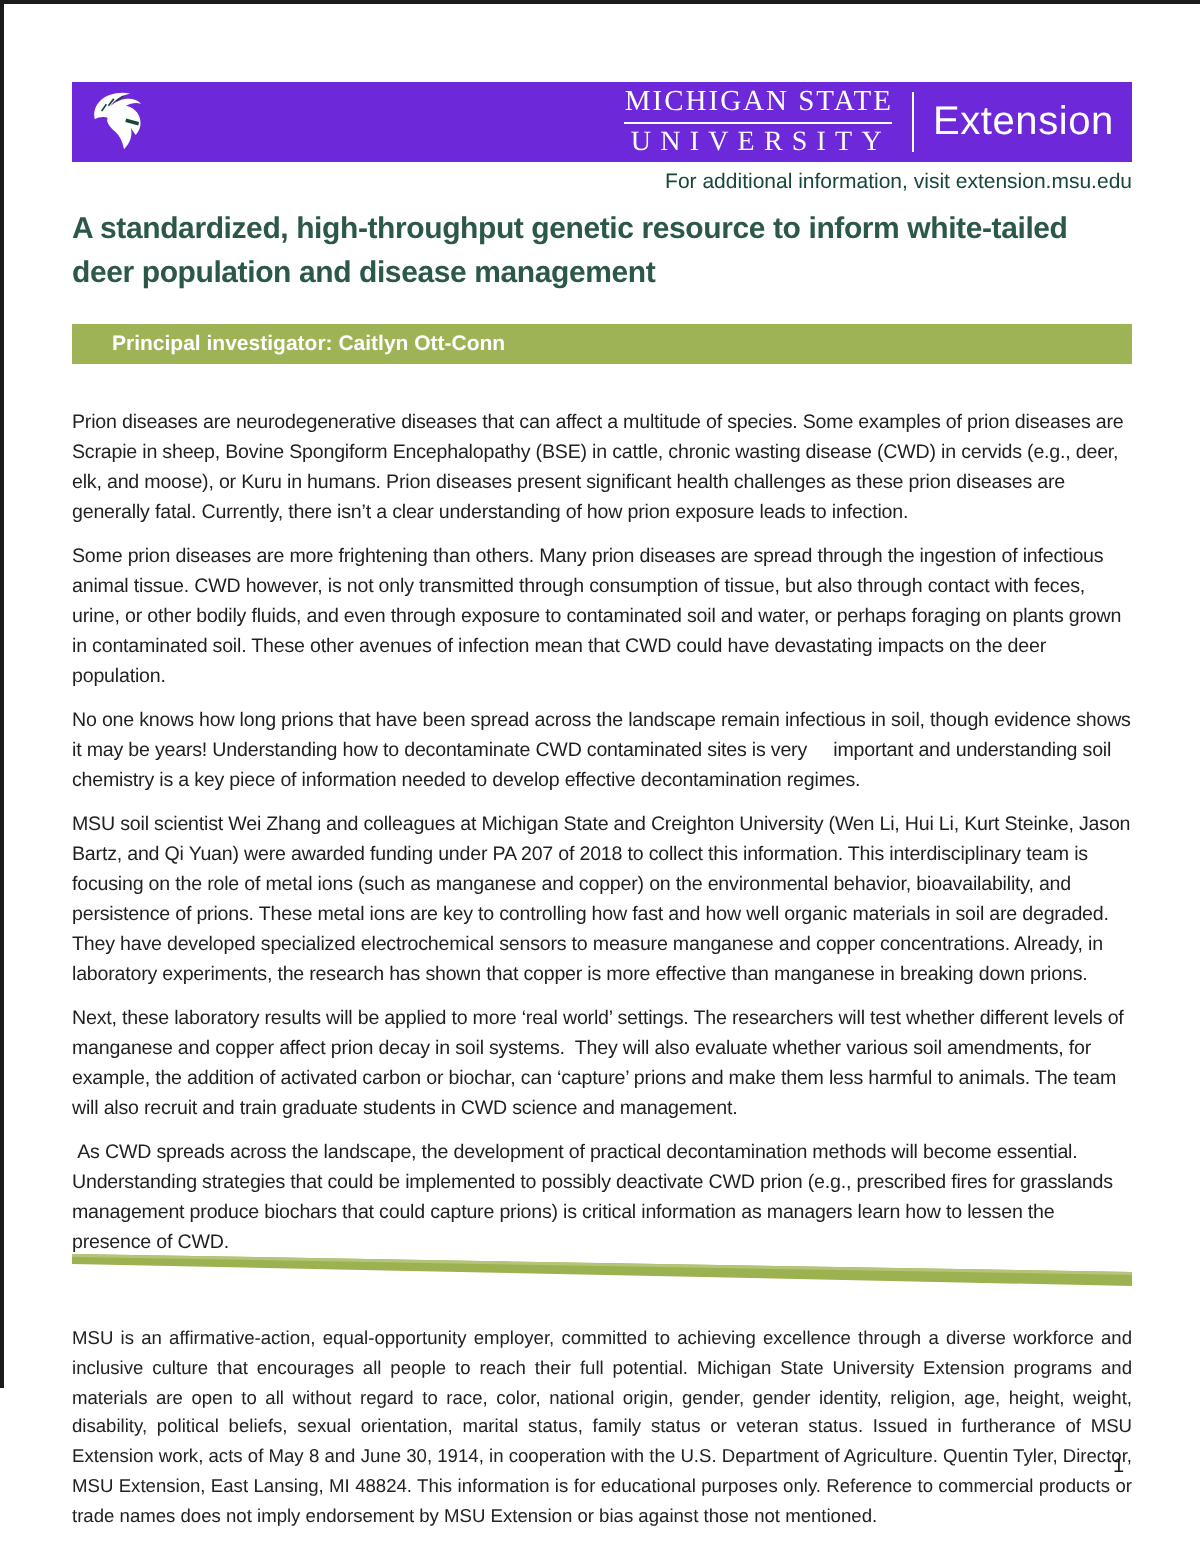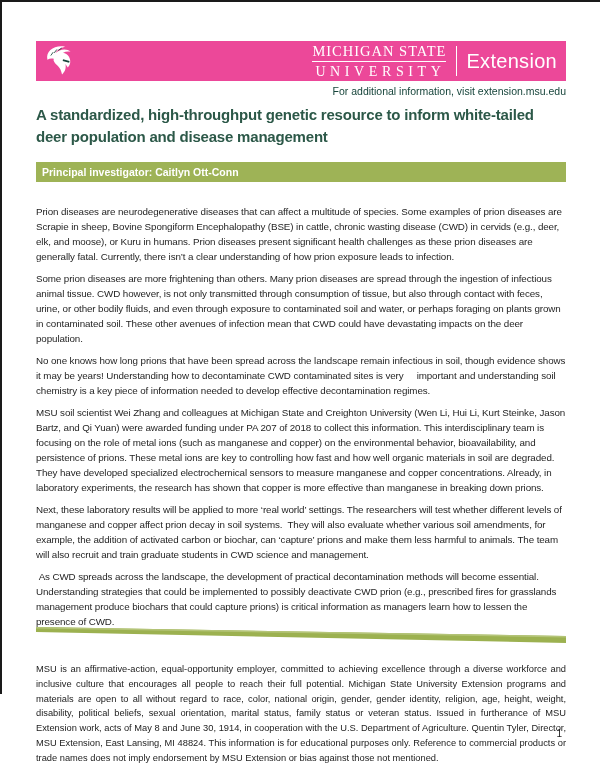--- a/index.html
+++ b/index.html
@@ -7,21 +7,21 @@
     position:relative; width:600px; height:776px; background:#ffffff;
     font-family:"Liberation Sans", sans-serif; overflow:hidden;
   }
   
   .edge-top { position:absolute; left:0; top:0; width:600px; height:2px; background:#1a1a1a; }
   .edge-left { position:absolute; left:0; top:0; width:2px; height:694px; background:#1a1a1a; }
 
   
   .header-bar {
     position:absolute; left:36px; top:41px; width:530px; height:40px;
-    background:#ec4899; display:flex; align-items:center; justify-content:space-between;
+    background:#6d28d9; display:flex; align-items:center; justify-content:space-between;
   }
   .logo-wrap { margin-left:8px; display:flex; align-items:center; }
   .brand-wrap { display:flex; align-items:center; margin-right:9px; }
   .wordmark { text-align:center; color:#fff; }
   .wordmark-top {
     font-family:"Liberation Serif", serif; font-size:14.5px; letter-spacing:1px;
     border-bottom:1.5px solid #ffffff; padding-bottom:1px; white-space:nowrap;
   }
   .wordmark-bottom {
     font-family:"Liberation Serif", serif; font-size:14px; letter-spacing:4.6px;
@@ -36,21 +36,21 @@
   }
 
   .doc-title {
     position:absolute; left:36px; top:104px; width:532px;
     font-size:15px; font-weight:bold; color:#2C5848; line-height:22px; letter-spacing:-0.2px;
   }
 
   .pi-bar {
     position:absolute; left:36px; top:162px; width:530px; height:20px;
     background:#9EB356; color:#ffffff; font-size:10.5px; font-weight:bold;
-    line-height:20px; padding-left:6px; box-sizing:border-box; white-space:nowrap;
+    line-height:20px; padding-left:20px; box-sizing:border-box; white-space:nowrap;
   }
 
   .body-text { position:absolute; left:36px; top:184px; width:532px; color:#1f1f1f; }
   .body-text p {
     margin:0 0 0 0; padding-top:4px; margin-top:3px; font-size:9.8px; line-height:15px;
     letter-spacing:-0.1px; white-space:pre-wrap;
   }
   .body-text p:first-child { margin-top:16px; }
 
   .wedge { position:absolute; left:36px; top:625px; }

